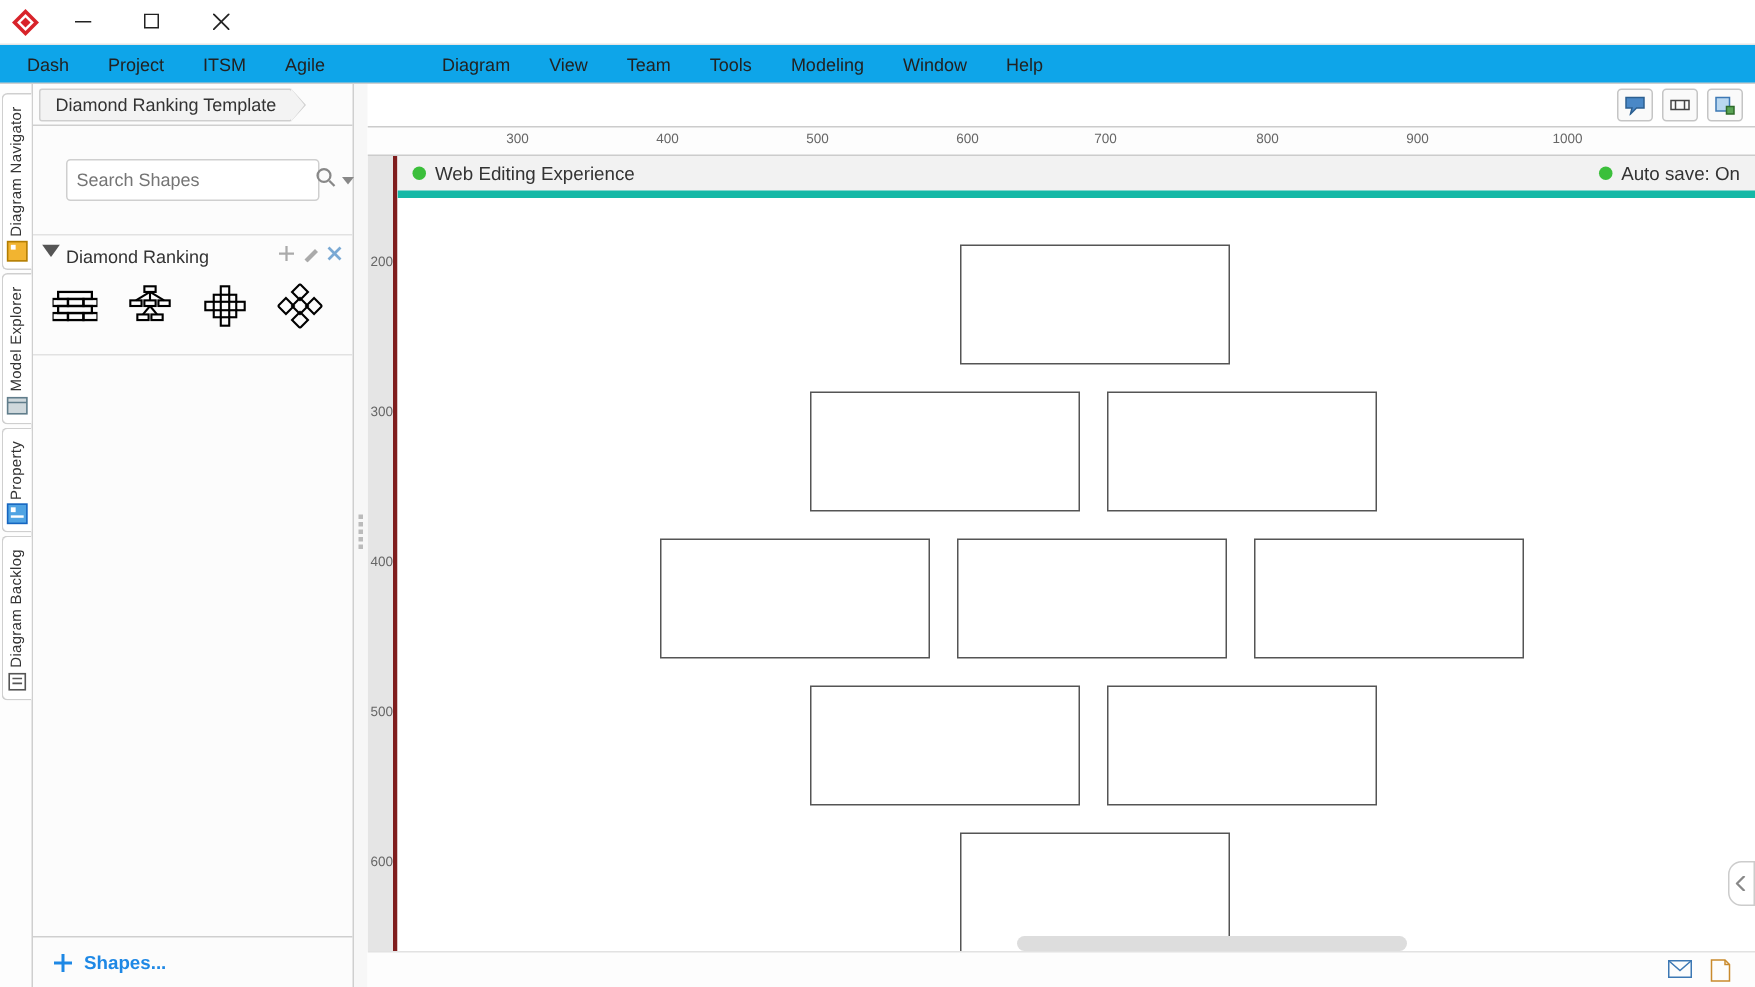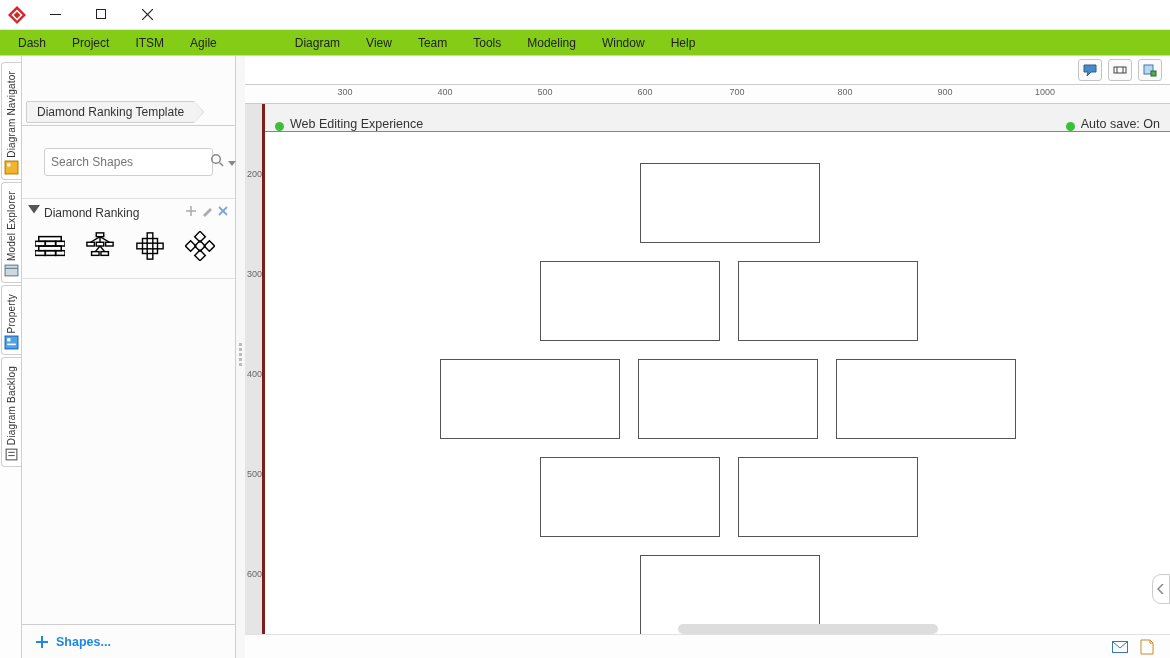--- a/index.html
+++ b/index.html
@@ -7,36 +7,36 @@
 
   
   .titlebar { height: 30px; display: flex; align-items: center; border-bottom: 1px solid #e5e5e5; background: #fff; }
   .titlebar .app-icon { width: 18px; height: 18px; margin: 0 6px 0 8px; }
   .titlebar .title { font-size: 12px; color: #222; flex: 1; }
   .win-controls { display: flex; }
   .win-btn { width: 46px; height: 30px; display: flex; align-items: center; justify-content: center; cursor: pointer; }
   .win-btn svg { width: 11px; height: 11px; stroke: #222; }
 
   
-  .menubar { height: 26px; border-bottom: 1px solid #cfcfcf; display: flex; align-items: center; padding-left: 18px; gap: 26px; font-size: 12px; color: #222; background: #84cc16; }
+  .menubar { height: 26px; border-bottom: 1px solid #cfcfcf; display: flex; align-items: center; padding-left: 18px; gap: 26px; font-size: 12px; color: #222; background: #0ea5e9; }
   .menubar span { cursor: pointer; }
   .menubar .spacer { width: 26px; flex: none; }
 
   
   .workspace { height: calc(658px - 30px - 26px); display: flex; }
 
   
   .lefttabs { width: 22px; border-right: 1px solid #cfcfcf; background: #fdfdfd; display: flex; flex-direction: column; align-items: center; padding-top: 6px; gap: 0; }
   .vtab { width: 20px; display: flex; flex-direction: column; align-items: center; cursor: pointer; border: 1px solid #cfcfcf; border-right: none; background: #fff; border-radius: 4px 0 0 4px; margin-bottom: 2px; padding: 4px 0; }
   .vtab .lab { writing-mode: vertical-rl; transform: rotate(180deg); font-size: 10px; color: #333; letter-spacing: 0.2px; padding: 2px 0 4px; }
   .vtab .ico { width: 15px; height: 15px; display: flex; align-items:center; justify-content:center; }
 
   
   .sidebar { width: 214px; border-right: 1px solid #cfcfcf; display: flex; flex-direction: column; background: #fcfcfc; }
-  .breadcrumb-row { display:flex; align-items:center; height:28px; border-bottom:1px solid #cfcfcf; padding-left:4px;margin-top:42px; }
+  .breadcrumb-row { display:flex; align-items:center; height:28px; border-bottom:1px solid #cfcfcf; padding-left:4px; }
   .breadcrumb { display:inline-flex; align-items:center; padding:0 10px; height: 22px; background:#f3f3f3; border:1px solid #cfcfcf; border-radius: 2px; font-size:12px; color:#333; position: relative;}
   .breadcrumb:after{content:""; position:absolute; right:-9px; top:-1px; border-left:9px solid #f3f3f3; border-top:11px solid transparent; border-bottom:11px solid transparent;}
   .breadcrumb:before{content:""; position:absolute; right:-10px; top:-1px; border-left:10px solid #cfcfcf; border-top:11px solid transparent; border-bottom:11px solid transparent;}
   .searchbox { margin:22px; height:28px; border:1px solid #cfcfcf; border-radius:3px; background:#fff; display:flex; align-items:center; padding:0 6px; gap:4px; }
   .searchbox input { flex:1; border:none; outline:none; font-size:12px; color:#666; background:transparent; }
   .divider { height:1px; background:#e2e2e2; margin: 0; }
   .palgroup { padding: 6px 6px 2px 6px; }
   .palhead { display:flex; align-items:center; font-size:12px; color:#333; gap:4px; }
   .palhead .spacer2{flex:1;}
   .pal-actions svg, .palhead svg{ width:12px; height:12px; }
@@ -54,21 +54,21 @@
   
   .canvaswrap { flex:1; display:flex; flex-direction:column; position:relative; overflow:hidden;}
   .toolbar-top { height:28px; display:flex; justify-content:flex-end; align-items:center; padding-right:8px; gap:6px; }
   .toolbar-top .tbtn { width:24px; height:22px; border:1px solid #c5c5c5; border-radius:3px; display:flex; align-items:center; justify-content:center; background:#fafafa; cursor:pointer;}
   .ruler-h { height:20px; border-bottom:1px solid #ccc; border-top:1px solid #ccc; background:#fdfdfd; position:relative; overflow:hidden; font-size:9px; color:#666;}
   .ruler-h span{position:absolute; top:2px; transform:translateX(-50%);} 
   .ruler-v { width:20px; border-right:3px solid #7f1d1d; background:#e5e5e5; position:relative; font-size:9px; color:#666;}
   .ruler-v span{position:absolute; left:2px; transform:translateY(-50%); writing-mode:horizontal-tb;}
   .canvas-row { flex:1; display:flex; position:relative;}
   .canvas { flex:1; position:relative; overflow:hidden; background:#fff;}
-  .statusbar { position:absolute; top:0; left:0; right:0; height:28px; background:#f2f2f2; border-bottom:1px solid #14b8a6; display:flex; align-items:flex-end; padding:0 10px; font-size:12.5px; color:#333;}
+  .statusbar { position:absolute; top:0; left:0; right:0; height:28px; background:#f2f2f2; border-bottom:5px solid #14b8a6; display:flex; align-items:center; padding:0 10px; font-size:12.5px; color:#333;}
   .statusbar .dot{width:9px;height:9px;border-radius:50%;background:#3bbf3b;margin-right:6px;}
   .statusbar .push{flex:1;}
   .shape{position:absolute; border:1px solid #555; background:#fff;}
   .hscroll{position:absolute;bottom:0;left:60%;transform:translateX(-50%);width:260px;height:10px;background:#ddd;border-radius:5px;}
   .rchevron{position:absolute;right:0;bottom:30px;width:18px;height:30px;background:#fff;border:1px solid #ccc;border-radius:9px 0 0 9px;display:flex;align-items:center;justify-content:center;cursor:pointer;}
   .footer{height:24px;border-top:1px solid #e2e2e2;display:flex;justify-content:flex-end;align-items:center;gap:12px;padding-right:14px;background:#fdfdfd;}
   .footer .fico{width:16px;height:16px;cursor:pointer;}
 </style>
 </head>
 <body>

